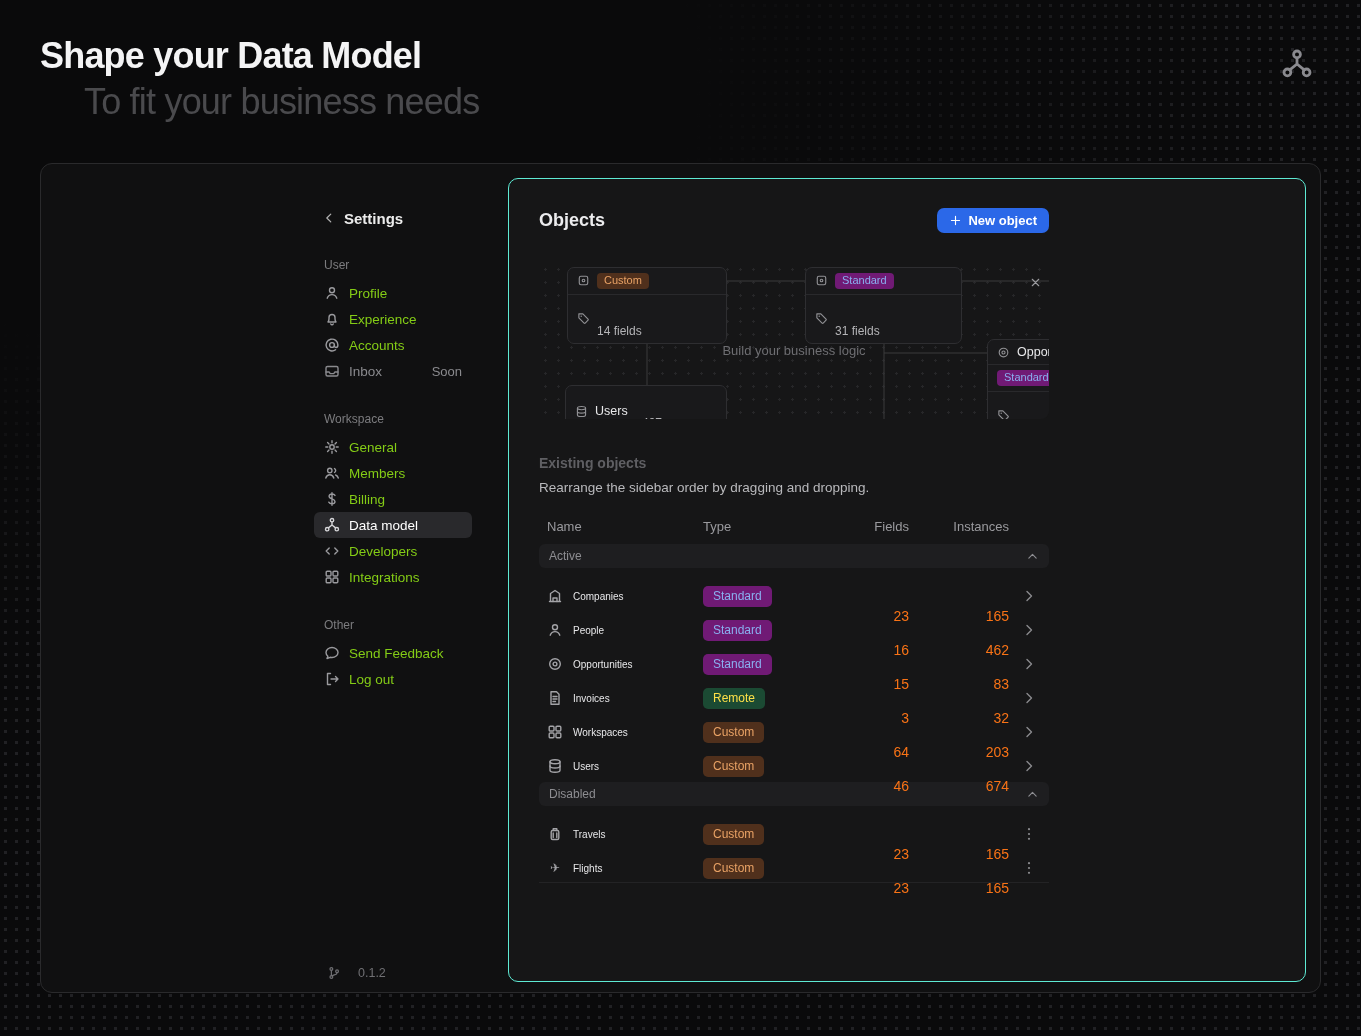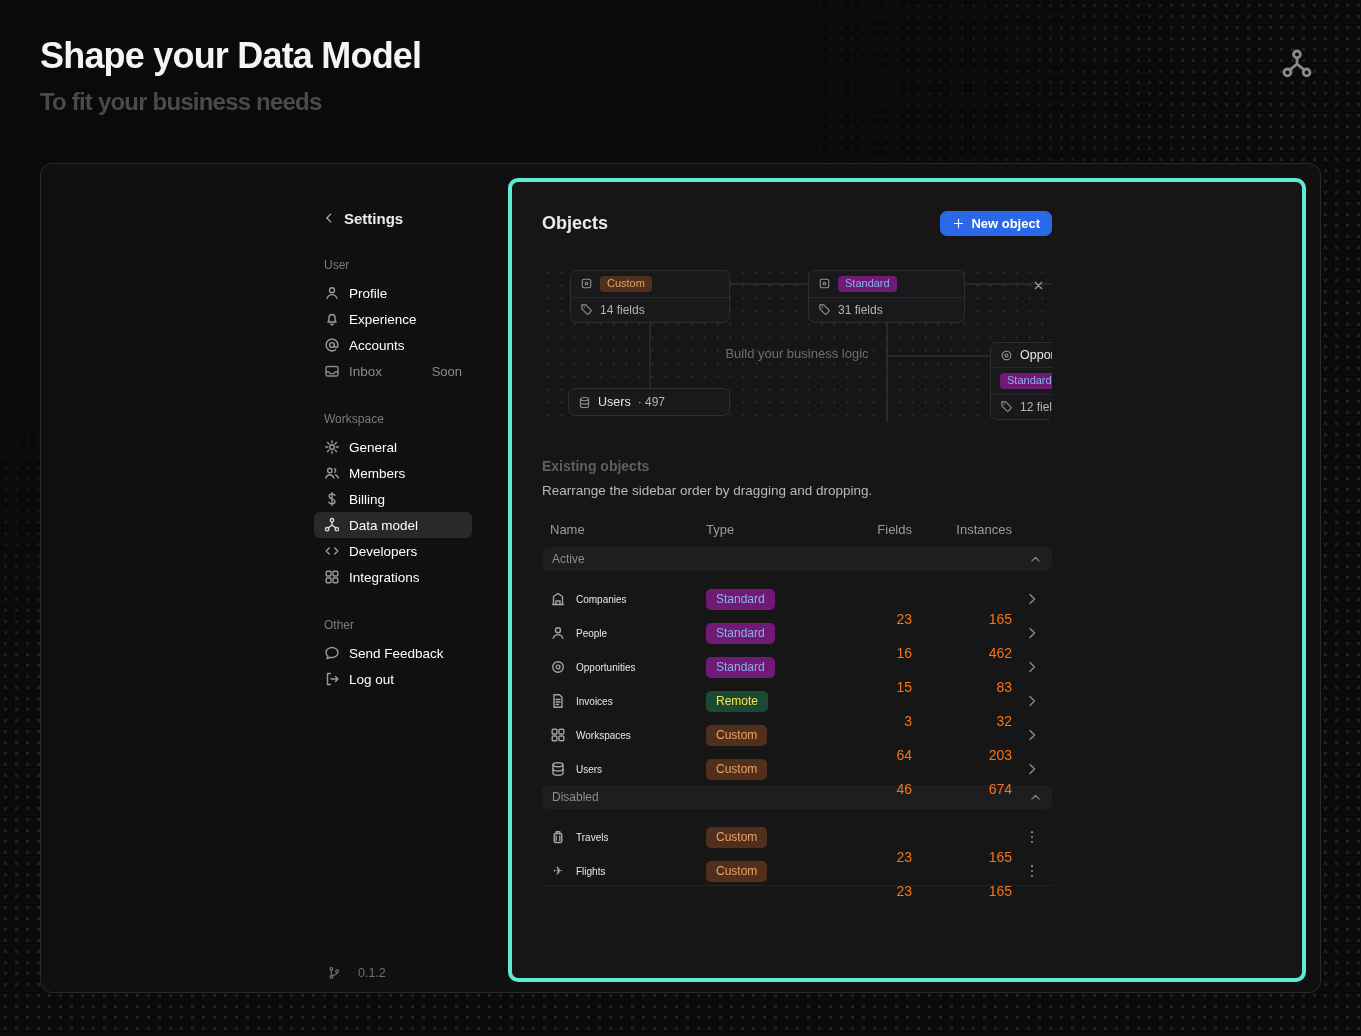--- a/index.html
+++ b/index.html
@@ -16,70 +16,70 @@
     color:#d7d7d7;
   }
   .icon { display:inline-flex; width:16px; height:16px; color:#9a9a9a; flex:0 0 auto; }
   .icon svg { width:100%; height:100%; display:block; }
   .i14 { width:14px; height:14px; }
   .i13 { width:13px; height:13px; }
 
   
   .hero { position:absolute; left:40px; top:33px; }
   .hero h1 { font-size:36px; font-weight:700; color:#f4f4f5; letter-spacing:-0.8px; line-height:46px; }
-  .hero h2 { font-size:24px; font-weight:700; color:#4a4a4d; letter-spacing:-0.8px; line-height:46px; }
+  .hero h2 { font-size:36px; font-weight:400; color:#4a4a4d; letter-spacing:-0.8px; line-height:46px;margin-left:44px; }
   .hero-icon { position:absolute; top:48px; right:48px; width:32px; height:32px; color:#8a8a8f; }
 
   
   .card {
     position:absolute; left:40px; top:163px; width:1281px; height:830px;
     background:#101011; border:1px solid #2a2a2c; border-radius:12px;
   }
 
   
   .sidebar { position:absolute; left:273px; top:0; width:158px; height:100%; }
   .sb-back { display:flex; align-items:center; gap:8px; margin-top:44px; padding-left:8px;
              font-size:15px; font-weight:700; color:#ececec; height:20px; cursor:default; }
   .sb-back .icon { color:#b5b5b5; }
   .sb-label { font-size:12px; color:#7c7c7f; padding-left:10px; margin:28px 0 8px; }
   .sb-label.first { margin-top:30px; }
   .sb-item { display:flex; align-items:center; gap:9px; height:26px; padding:0 10px;
-             border-radius:6px; font-size:13.5px; color:#ffffff; }
+             border-radius:6px; font-size:13.5px; color:#84cc16; }
   .sb-item .icon { color:#9a9a9e; }
   .sb-item.active { background:#29292c; color:#ffffff; }
   .sb-item.active .icon { color:#d5d5d8; }
   .sb-item.dim, .sb-item.dim .icon { color:#8a8a8e; }
   .sb-soon { margin-left:auto; font-size:13px; color:#8a8a8e; }
   .sb-version { position:absolute; left:3px; bottom:12px; display:flex; align-items:center; gap:17px;
                 padding-left:10px; font-size:12.5px; color:#6f6f73; }
   .sb-version .icon { color:#6f6f73; }
 
   
   .panel { position:absolute; top:14px; right:14px; bottom:10px; left:467px;
-           background:#161617; border:4px solid #5eead4; border-radius:10px; overflow:hidden; }
+           background:#161617; border:1px solid #5eead4; border-radius:10px; overflow:hidden; }
   .panel-content { width:510px; margin:28px 0 0 30px; }
   .panel-head { display:flex; align-items:center; justify-content:space-between; height:26px; }
   .panel-title { font-size:18px; font-weight:700; color:#ececee; }
   .btn-new { display:inline-flex; align-items:center; gap:6px; background:#2b68e8; color:#fff;
              border:none; border-radius:7px; padding:5px 12px; font-size:13px; font-weight:600;
              font-family:inherit; cursor:pointer; }
   .btn-new .icon { color:#fff; }
 
   
   .canvas { position:relative; margin-top:30px; height:156px; border-radius:8px; overflow:hidden;
             background-image: radial-gradient(circle, #272729 1px, transparent 1.15px);
             background-size: 13px 13px; }
   .wires { position:absolute; inset:0; width:510px; height:156px; }
   .wires path { stroke:#3a3a3d; stroke-width:1; fill:none; }
   .node { position:absolute; background:#19191b; border:1px solid #2e2e31; border-radius:7px; overflow:hidden; }
   .node-row { display:flex; align-items:center; gap:7px; padding:5px 9px; font-size:12px; color:#cfcfd1; white-space:nowrap; }
   .node-row + .node-row { border-top:1px solid #29292c; }
   .node-row .icon { color:#909094; }
   .node-name { color:#e8e8ea; font-size:12.5px; }
-  .node-dim { color:#b4b4b7; }
+  .node-dim { color:#b4b4b7;margin-top:24px; }
   .canvas-label { position:absolute; top:80px; left:0; width:100%; text-align:center;
                   font-size:13px; color:#6e6e72; pointer-events:none; }
   .canvas-close { position:absolute; top:13px; right:7px; color:#9a9a9e; cursor:pointer; }
 
   
   .ex-title { margin-top:36px; font-size:14px; font-weight:700; color:#5f5f63; }
   .ex-desc { margin-top:9px; font-size:13.5px; color:#b9b9bc; }
   .thead { display:grid; grid-template-columns:156px 1fr 80px 100px 40px; padding-left:8px;
            margin-top:24px; font-size:13px; color:#9a9a9e; }
   .tr { text-align:right; }

